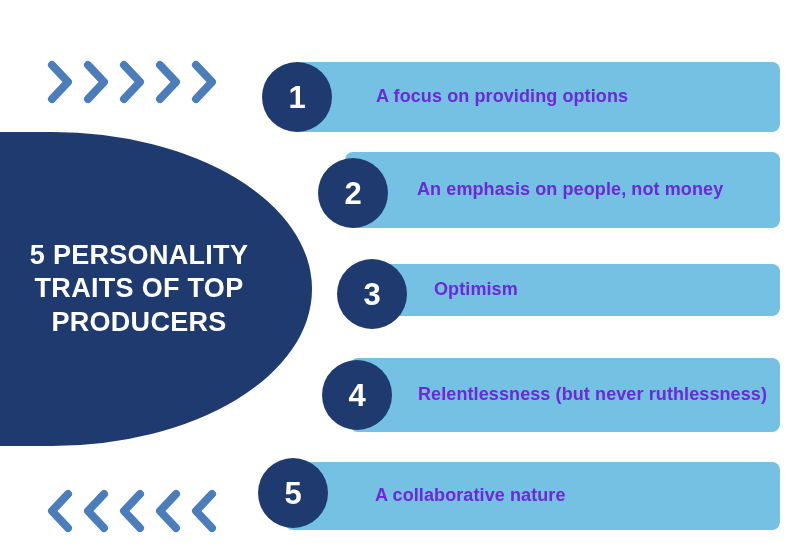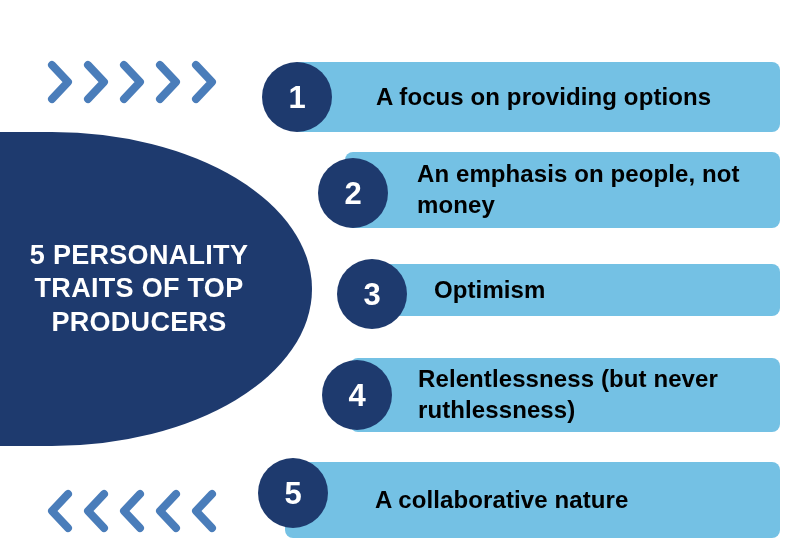--- a/index.html
+++ b/index.html
@@ -69,22 +69,22 @@
   }
   .trait-bar {
     position: absolute;
     background: #74c1e4;
     border-radius: 8px;
     display: flex;
     align-items: center;
     box-sizing: border-box;
   }
   .trait-label {
-    color: #000000;
-    font-size: 24px;
+    color: #6d28d9;
+    font-size: 18px;
     font-weight: bold;
     line-height: 1.28;
     letter-spacing: 0.1px;
   }
   .trait-circle {
     position: absolute;
     width: 70px;
     height: 70px;
     border-radius: 50%;
     background: #1e3a6e;
@@ -103,21 +103,21 @@
 
   #row-2 .trait-bar    { left: 345px; top: 152px; width: 435px; height: 76px;  padding-left: 72px; }
   #row-2 .trait-circle { left: 318px; top: 158px; }
 
   #row-3 .trait-bar    { left: 360px; top: 264px; width: 420px; height: 52px;  padding-left: 74px; }
   #row-3 .trait-circle { left: 337px; top: 259px; }
 
   #row-4 .trait-bar    { left: 350px; top: 358px; width: 430px; height: 74px;  padding-left: 68px; }
   #row-4 .trait-circle { left: 322px; top: 360px; }
 
-  #row-5 .trait-bar    { left: 285px; top: 462px; width: 495px; height: 76px;  padding-left: 90px; }
+  #row-5 .trait-bar    { left: 285px; top: 462px; width: 495px; height: 68px;  padding-left: 90px; }
   #row-5 .trait-circle { left: 258px; top: 458px; }
 </style>
 </head>
 <body>
 
 <div id="infographic">
 
   <div class="chevron-row top">
     <span class="chevron">
       <svg width="34" height="50" viewBox="0 0 34 50">

